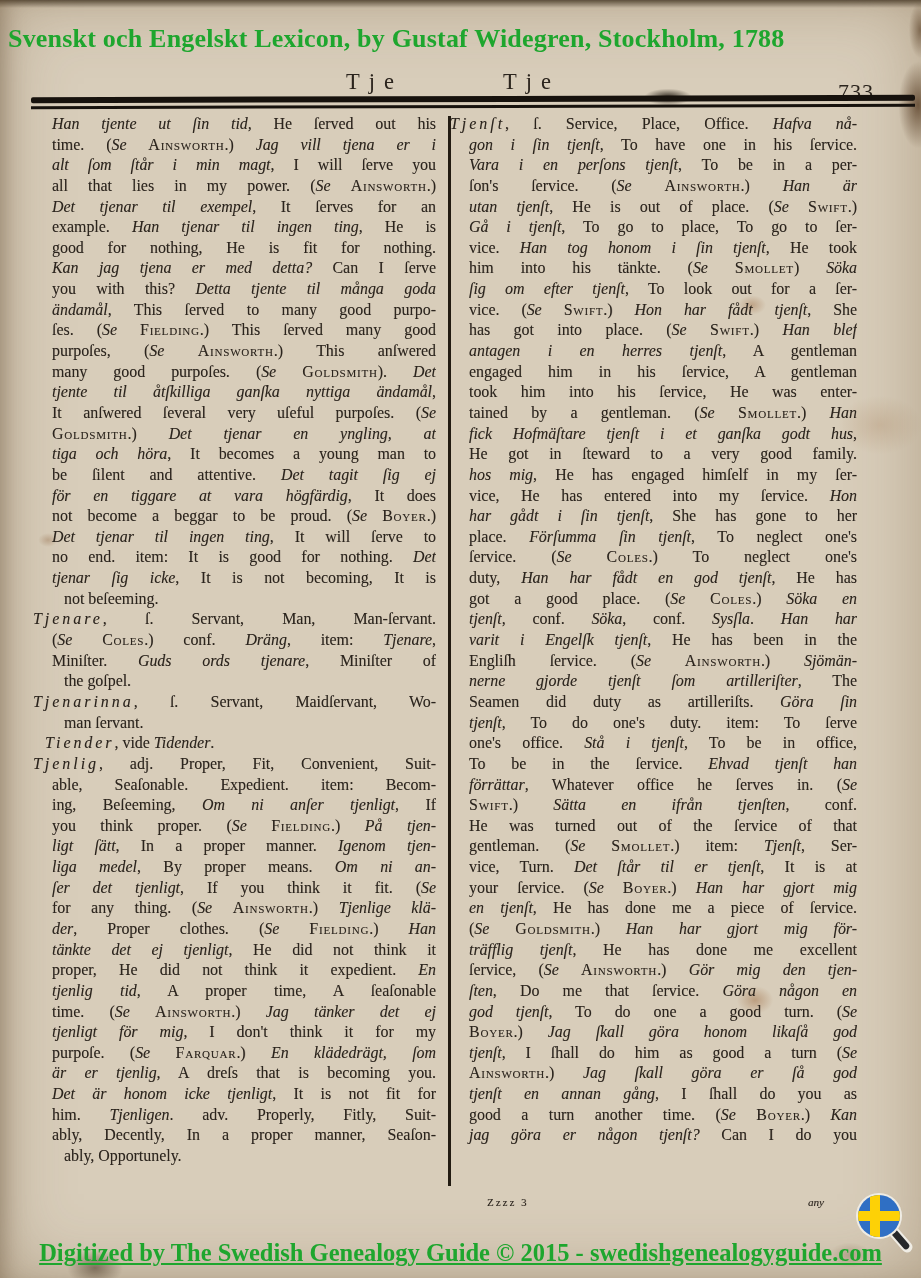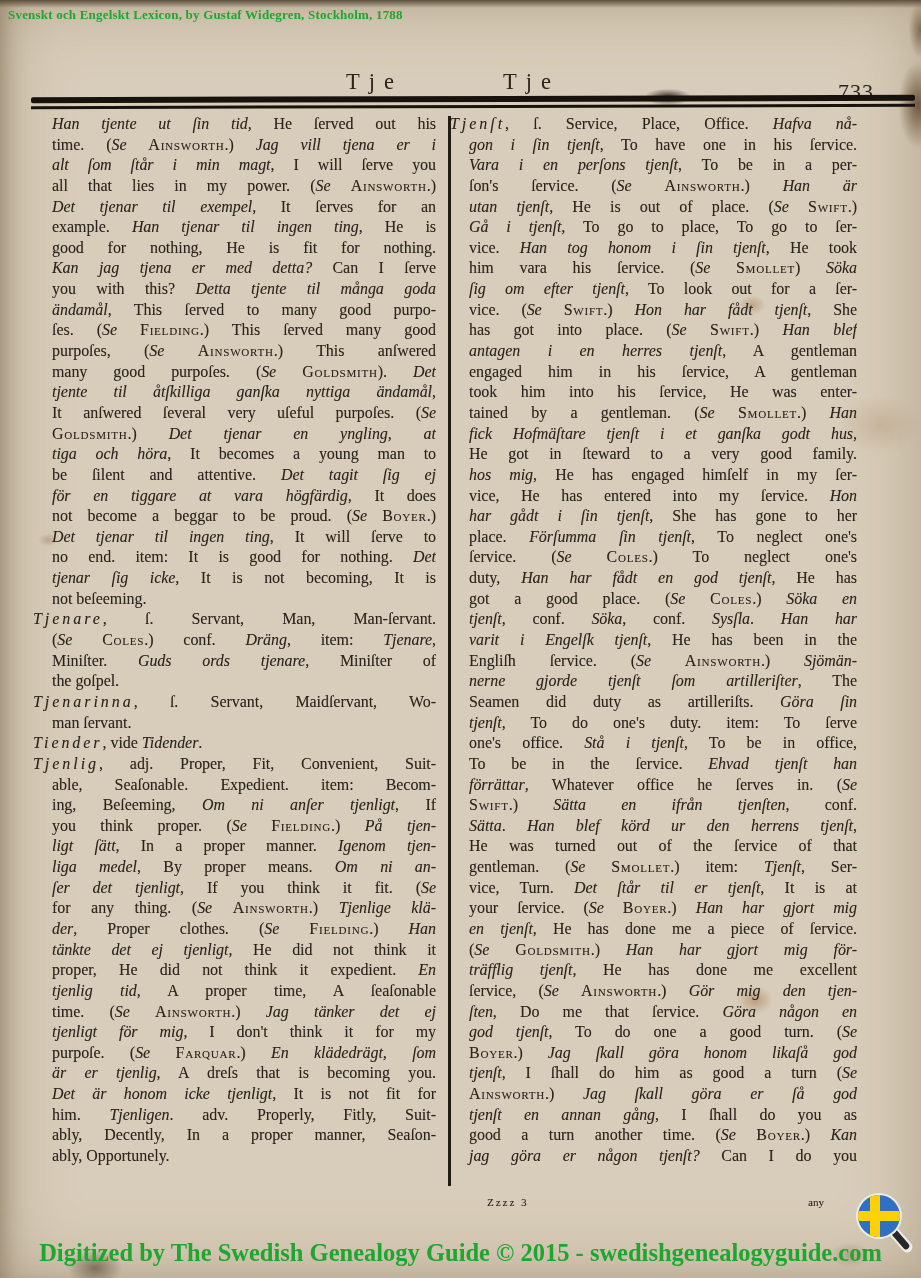--- a/index.html
+++ b/index.html
@@ -22,56 +22,56 @@
       radial-gradient(20px 14px at 752px 305px, rgba(145,88,42,.35), rgba(145,88,42,0) 70%),
       radial-gradient(26px 20px at 755px 1000px, rgba(145,88,42,.40), rgba(145,88,42,0) 70%),
       radial-gradient(14px 10px at 48px 540px, rgba(130,80,40,.30), rgba(130,80,40,0) 70%),
       radial-gradient(60px 42px at 880px 425px, rgba(150,100,55,.20), rgba(150,100,55,0) 70%),
       radial-gradient(40px 26px at 95px 1268px, rgba(60,45,28,.55), rgba(60,45,28,0) 70%),
       radial-gradient(30px 18px at 850px 1255px, rgba(90,60,30,.25), rgba(90,60,30,0) 70%),
       var(--paper);
     box-shadow:inset 0 0 70px rgba(120,95,60,.38), inset 14px 0 26px -14px rgba(90,70,45,.55);
   }
   .scan-header{
-    position:absolute;top:7px;left:8px;
-    font-size:13px;font-weight:bold;color:var(--accent);
+    position:absolute;top:24px;left:8px;
+    font-size:26px;font-weight:bold;color:var(--accent);
     letter-spacing:.2px;white-space:nowrap;
   }
   .running-head{position:absolute;top:52px;left:0;width:100%;height:34px;font-size:22.5px;margin-top:17px;}
   .rh-left{position:absolute;left:346px;letter-spacing:9px;}
   .rh-right{position:absolute;left:503px;letter-spacing:9px;}
   .pageno{position:absolute;left:838px;top:10px;font-size:22px;letter-spacing:1px;}
   .rules{position:absolute;top:96px;left:31px;width:884px;}
   .rule-thick{height:6px;background:#17120d;border-radius:2px;transform:rotate(-.15deg);}
   .rule-thin{height:2.5px;background:#17120d;margin-top:2.5px;transform:rotate(-.15deg);}
   .divider{position:absolute;left:448px;top:116px;width:2.5px;height:1070px;background:#221b12;}
   .col{position:absolute;top:114px;}
   .col-left{left:33px;width:403px;}
   .col-right{left:450px;width:407px;}
   .line{
     font-size:15.9px;line-height:20.65px;height:20.65px;
     text-align:justify;text-align-last:justify;
     padding-left:19px;overflow:hidden;white-space:nowrap0;
     text-shadow:.3px .3px 0 rgba(43,36,29,.30);
   }
   .line.head{padding-left:0;}
-  .line.noj{text-align-last:left;}
+  .line.noj{text-align-last:left;margin-left:12px;}
   .it{font-style:italic;}
   .sc{font-variant:small-caps;letter-spacing:.8px;}
   .line.head > .it:first-of-type{letter-spacing:3px;}
   .sig-row{
     position:absolute;top:1196px;left:461px;width:407px;
     display:flex;justify-content:space-between;
     font-size:11px;text-shadow:.3px .3px 0 rgba(43,36,29,.30);
   }
   .sig-mark{margin-left:26px;letter-spacing:2px;}
-  .catchword{margin-right:44px;margin-left:36px;}
+  .catchword{margin-right:44px;font-style:italic;margin-left:36px;}
   .scan-footer{
     position:absolute;top:1239px;left:0;width:100%;text-align:center;
-    font-size:24.5px;font-weight:bold;color:var(--accent);white-space:nowrap;
+    font-size:24.5px;font-weight:bold;color:var(--accent);white-space:nowrap;text-decoration:underline;
   }
   .flag-badge{position:absolute;left:850px;top:1190px;}
   .flag-yellow-rect{fill:var(--flag-yellow);}
 </style>
 </head>
 <body>
 
 <div class="page">
 
   <div class="scan-header">Svenskt och Engelskt Lexicon, by Gustaf Widegren, Stockholm, 1788</div>
@@ -143,21 +143,21 @@
       <div class="line noj"><span class="rm">ably, Opportunely.</span></div>
     </div>
   <div class="col col-right" id="col-right">
       <div class="line head"><span class="it">Tjenſt</span><span class="rm">, ſ. Service, Place, Office. </span><span class="it">Hafva nå-</span></div>
       <div class="line"><span class="it">gon i ſin tjenſt</span><span class="rm">, To have one in his ſervice.</span></div>
       <div class="line"><span class="it">Vara i en perſons tjenſt</span><span class="rm">, To be in a per-</span></div>
       <div class="line"><span class="rm">ſon's ſervice. (</span><span class="it">Se</span><span class="rm"> </span><span class="sc">Ainsworth</span><span class="rm">.) </span><span class="it">Han är</span></div>
       <div class="line"><span class="it">utan tjenſt</span><span class="rm">, He is out of place. (</span><span class="it">Se</span><span class="rm"> </span><span class="sc">Swift</span><span class="rm">.)</span></div>
       <div class="line"><span class="it">Gå i tjenſt</span><span class="rm">, To go to place, To go to ſer-</span></div>
       <div class="line"><span class="rm">vice. </span><span class="it">Han tog honom i ſin tjenſt</span><span class="rm">, He took</span></div>
-      <div class="line"><span class="rm">him vara his ſervice. (</span><span class="it">Se</span><span class="rm"> </span><span class="sc">Smollet</span><span class="rm">) </span><span class="it">Söka</span></div>
+      <div class="line"><span class="rm">him into his tänkte. (</span><span class="it">Se</span><span class="rm"> </span><span class="sc">Smollet</span><span class="rm">) </span><span class="it">Söka</span></div>
       <div class="line"><span class="it">ſig om efter tjenſt</span><span class="rm">, To look out for a ſer-</span></div>
       <div class="line"><span class="rm">vice. (</span><span class="it">Se</span><span class="rm"> </span><span class="sc">Swift</span><span class="rm">.) </span><span class="it">Hon har fådt tjenſt</span><span class="rm">, She</span></div>
       <div class="line"><span class="rm">has got into place. (</span><span class="it">Se</span><span class="rm"> </span><span class="sc">Swift</span><span class="rm">.) </span><span class="it">Han blef</span></div>
       <div class="line"><span class="it">antagen i en herres tjenſt</span><span class="rm">, A gentleman</span></div>
       <div class="line"><span class="rm">engaged him in his ſervice, A gentleman</span></div>
       <div class="line"><span class="rm">took him into his ſervice, He was enter-</span></div>
       <div class="line"><span class="rm">tained by a gentleman. (</span><span class="it">Se</span><span class="rm"> </span><span class="sc">Smollet</span><span class="rm">.) </span><span class="it">Han</span></div>
       <div class="line"><span class="it">fick Hofmäſtare tjenſt i et ganſka godt hus</span><span class="rm">,</span></div>
       <div class="line"><span class="rm">He got in ſteward to a very good family.</span></div>
       <div class="line"><span class="it">hos mig</span><span class="rm">, He has engaged himſelf in my ſer-</span></div>
@@ -170,21 +170,20 @@
       <div class="line"><span class="it">tjenſt</span><span class="rm">, conf. </span><span class="it">Söka</span><span class="rm">, conf. </span><span class="it">Sysſla</span><span class="rm">. </span><span class="it">Han har</span></div>
       <div class="line"><span class="it">varit i Engelſk tjenſt</span><span class="rm">, He has been in the</span></div>
       <div class="line"><span class="rm">Engliſh ſervice. (</span><span class="it">Se</span><span class="rm"> </span><span class="sc">Ainsworth</span><span class="rm">.) </span><span class="it">Sjömän-</span></div>
       <div class="line"><span class="it">nerne gjorde tjenſt ſom artilleriſter</span><span class="rm">, The</span></div>
       <div class="line"><span class="rm">Seamen did duty as artilleriſts. </span><span class="it">Göra ſin</span></div>
       <div class="line"><span class="it">tjenſt</span><span class="rm">, To do one's duty. item: To ſerve</span></div>
       <div class="line"><span class="rm">one's office. </span><span class="it">Stå i tjenſt</span><span class="rm">, To be in office,</span></div>
       <div class="line"><span class="rm">To be in the ſervice. </span><span class="it">Ehvad tjenſt han</span></div>
       <div class="line"><span class="it">förrättar</span><span class="rm">, Whatever office he ſerves in. (</span><span class="it">Se</span></div>
       <div class="line"><span class="sc">Swift</span><span class="rm">.) </span><span class="it">Sätta en ifrån tjenſten</span><span class="rm">, conf.</span></div>
-      <div class="line"><span class="it">Sätta</span><span class="rm">. </span><span class="it">Han blef körd ur den herrens tjenſt</span><span class="rm">,</span></div>
       <div class="line"><span class="rm">He was turned out of the ſervice of that</span></div>
       <div class="line"><span class="rm">gentleman. (</span><span class="it">Se</span><span class="rm"> </span><span class="sc">Smollet</span><span class="rm">.) item: </span><span class="it">Tjenſt</span><span class="rm">, Ser-</span></div>
       <div class="line"><span class="rm">vice, Turn. </span><span class="it">Det ſtår til er tjenſt</span><span class="rm">, It is at</span></div>
       <div class="line"><span class="rm">your ſervice. (</span><span class="it">Se</span><span class="rm"> </span><span class="sc">Boyer</span><span class="rm">.) </span><span class="it">Han har gjort mig</span></div>
       <div class="line"><span class="it">en tjenſt</span><span class="rm">, He has done me a piece of ſervice.</span></div>
       <div class="line"><span class="rm">(</span><span class="it">Se</span><span class="rm"> </span><span class="sc">Goldsmith</span><span class="rm">.) </span><span class="it">Han har gjort mig för-</span></div>
       <div class="line"><span class="it">träfflig tjenſt</span><span class="rm">, He has done me excellent</span></div>
       <div class="line"><span class="rm">ſervice, (</span><span class="it">Se</span><span class="rm"> </span><span class="sc">Ainsworth</span><span class="rm">.) </span><span class="it">Gör mig den tjen-</span></div>
       <div class="line"><span class="it">ſten</span><span class="rm">, Do me that ſervice. </span><span class="it">Göra någon en</span></div>
       <div class="line"><span class="it">god tjenſt</span><span class="rm">, To do one a good turn. (</span><span class="it">Se</span></div>

